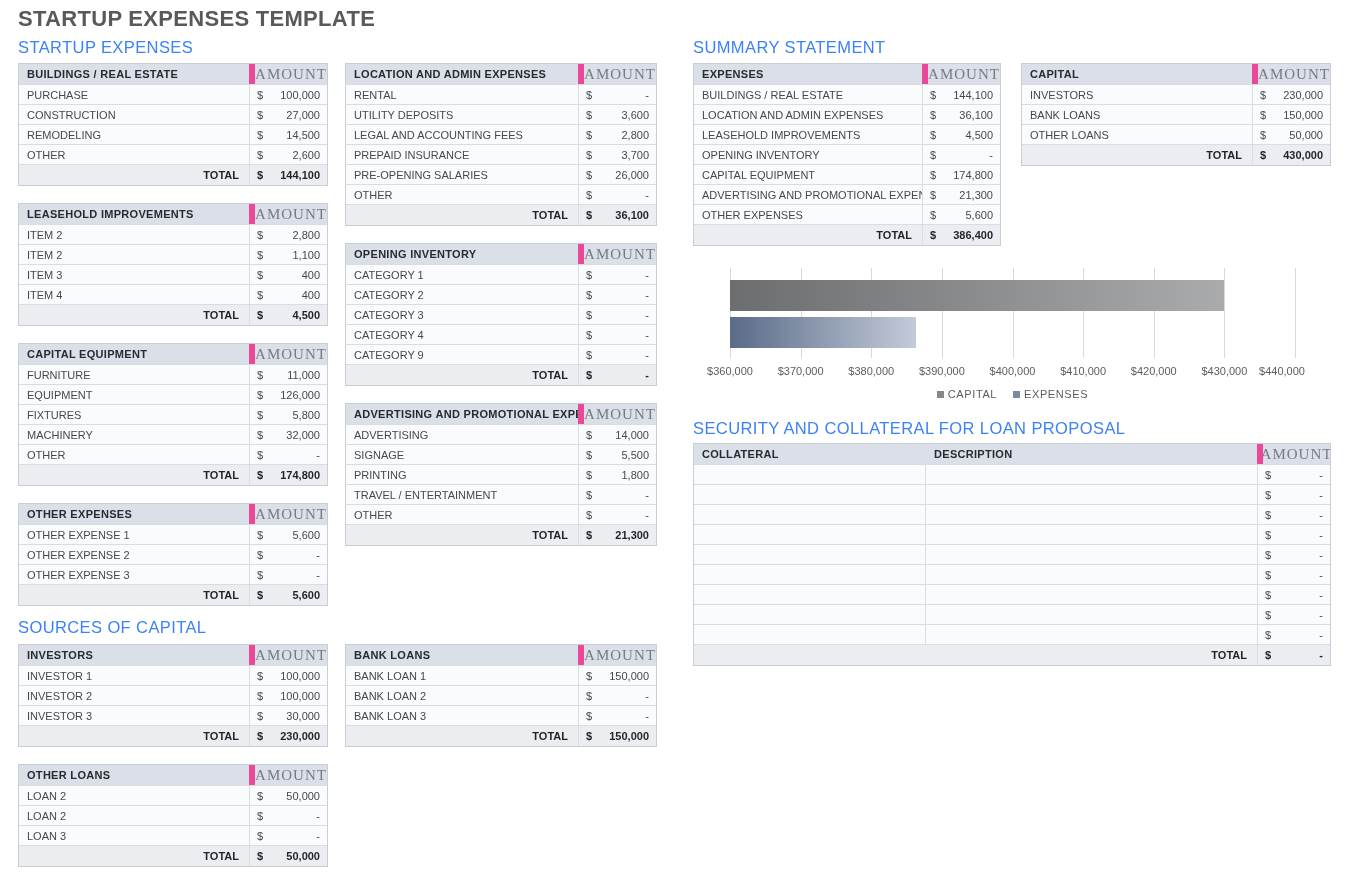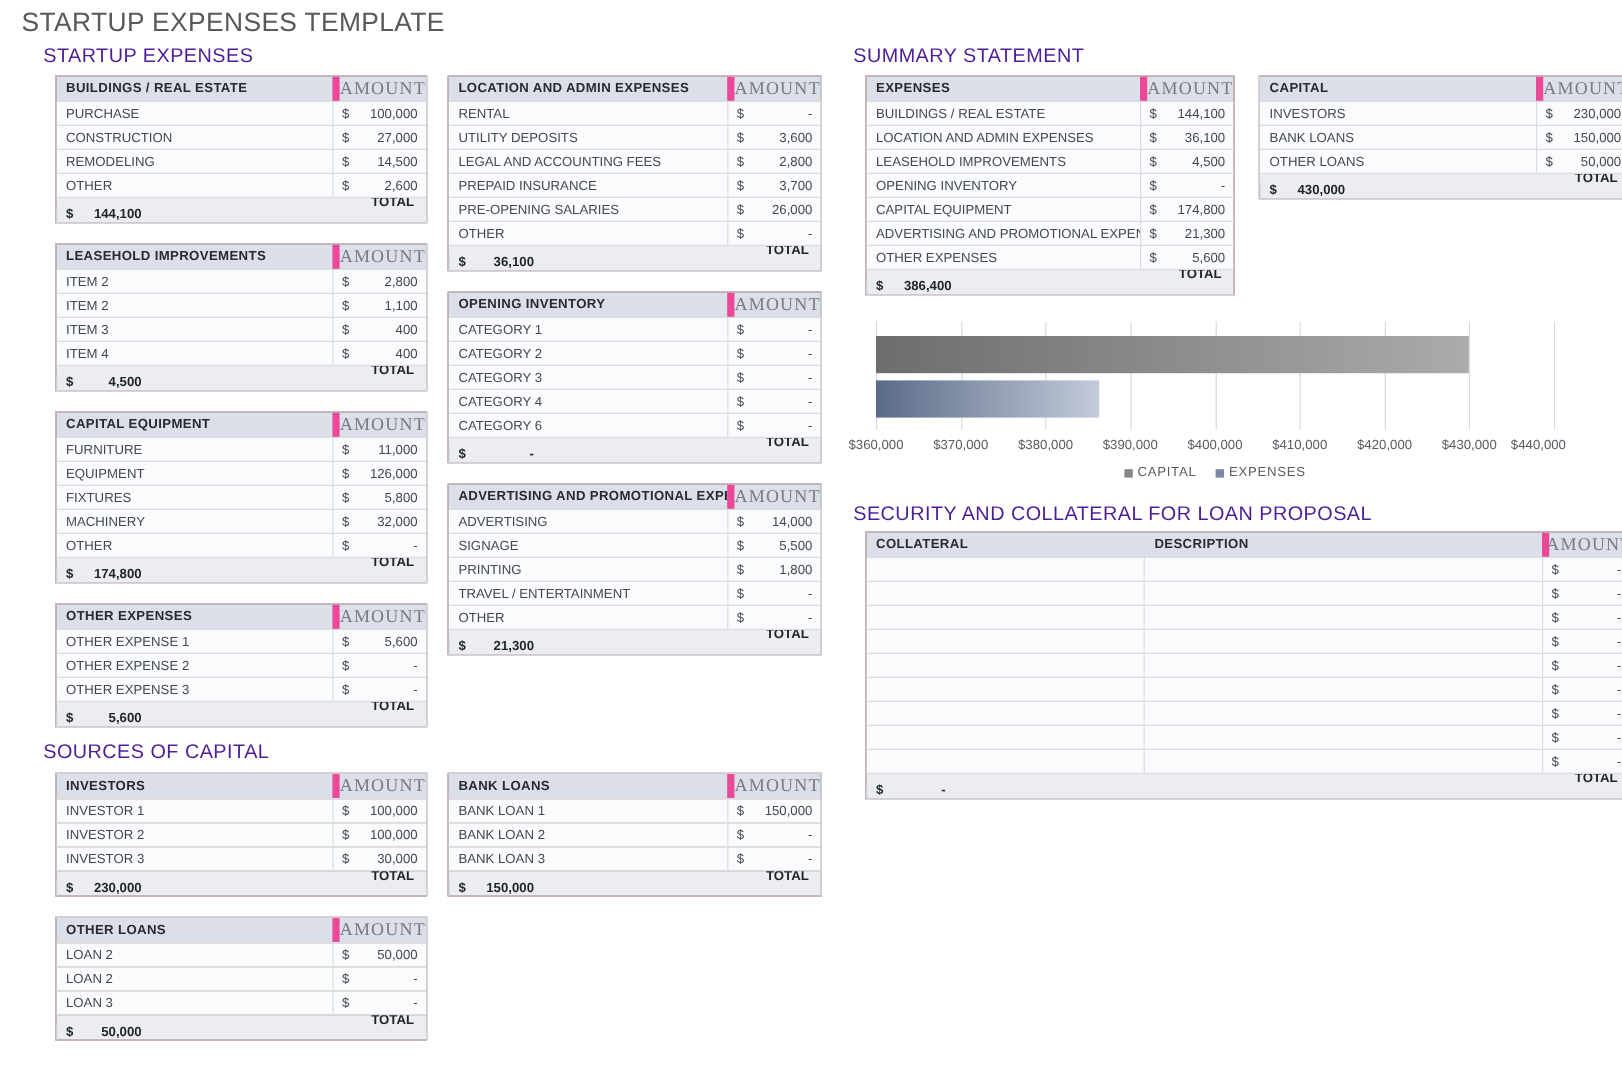--- a/index.html
+++ b/index.html
@@ -1,35 +1,35 @@
 <!DOCTYPE html>
 <html><head>
 <meta charset="utf-8">
 <style>
   html,body { margin:0; padding:0; background:#ffffff; }
   body { font-family:"Liberation Sans", sans-serif; }
   .canvas { position:relative; width:1352px; height:896px; background:#ffffff; overflow:hidden; }
 
   .page-title {
     position:absolute; left:18px; top:6px;
-    font-size:22px; font-weight:normal; color:#58595b; letter-spacing:0.3px;
+    font-size:22px; font-weight:bold; color:#58595b; letter-spacing:0.3px;
   }
   .section-heading {
-    position:absolute; font-size:16.5px; color:#4c1d95; letter-spacing:0.4px;margin-left:18px;
+    position:absolute; font-size:16.5px; color:#3b82f6; letter-spacing:0.4px;
   }
 
   
   .tbl {
     position:absolute; box-sizing:border-box;
-    border:1px solid #c9ced6; background:#7f1d1d; font-size:11px; color:#44484e;margin-left:28px;
+    border:1px solid #c9ced6; background:#4c1d95; font-size:11px; color:#44484e;
   }
   .tr { display:flex; height:20px; border-bottom:1px solid #d9dce1; background:#fafbfc; box-sizing:border-box; }
   .tr:last-child { border-bottom:none; }
   .tr.head { height:21px; background:#dbe0e8; }
-  .tr.total { background:#ecedf1;flex-direction:column; }
+  .tr.total { background:#ecedf1; }
   .cell { display:flex; align-items:center; box-sizing:border-box; overflow:hidden; white-space:nowrap; }
   .cell.label { flex:1; padding-left:8px; }
   .head .head-title { font-weight:bold; color:#272b31; letter-spacing:0.3px; }
   .amt-head {
     width:78px; border-left:6px solid #ec4899; justify-content:center;
     font-size:15px; color:#767b83; letter-spacing:1px;font-family:Liberation Serif, serif;
   }
   .amt {
     width:78px; border-left:1px solid #d9dce1;
     display:flex; justify-content:space-between; align-items:center; padding:0 7px;
@@ -381,21 +381,21 @@
         </div>
       </div>
       <div class="tr">
         <div class="cell label">CATEGORY 4</div>
         <div class="cell amt">
           <span class="cur">$</span>
           <span class="val">-</span>
         </div>
       </div>
       <div class="tr">
-        <div class="cell label">CATEGORY 6</div>
+        <div class="cell label">CATEGORY 9</div>
         <div class="cell amt">
           <span class="cur">$</span>
           <span class="val">-</span>
         </div>
       </div>
       <div class="tr total">
         <div class="cell label total-label">TOTAL</div>
         <div class="cell amt">
           <span class="cur">$</span>
           <span class="val">-</span>

